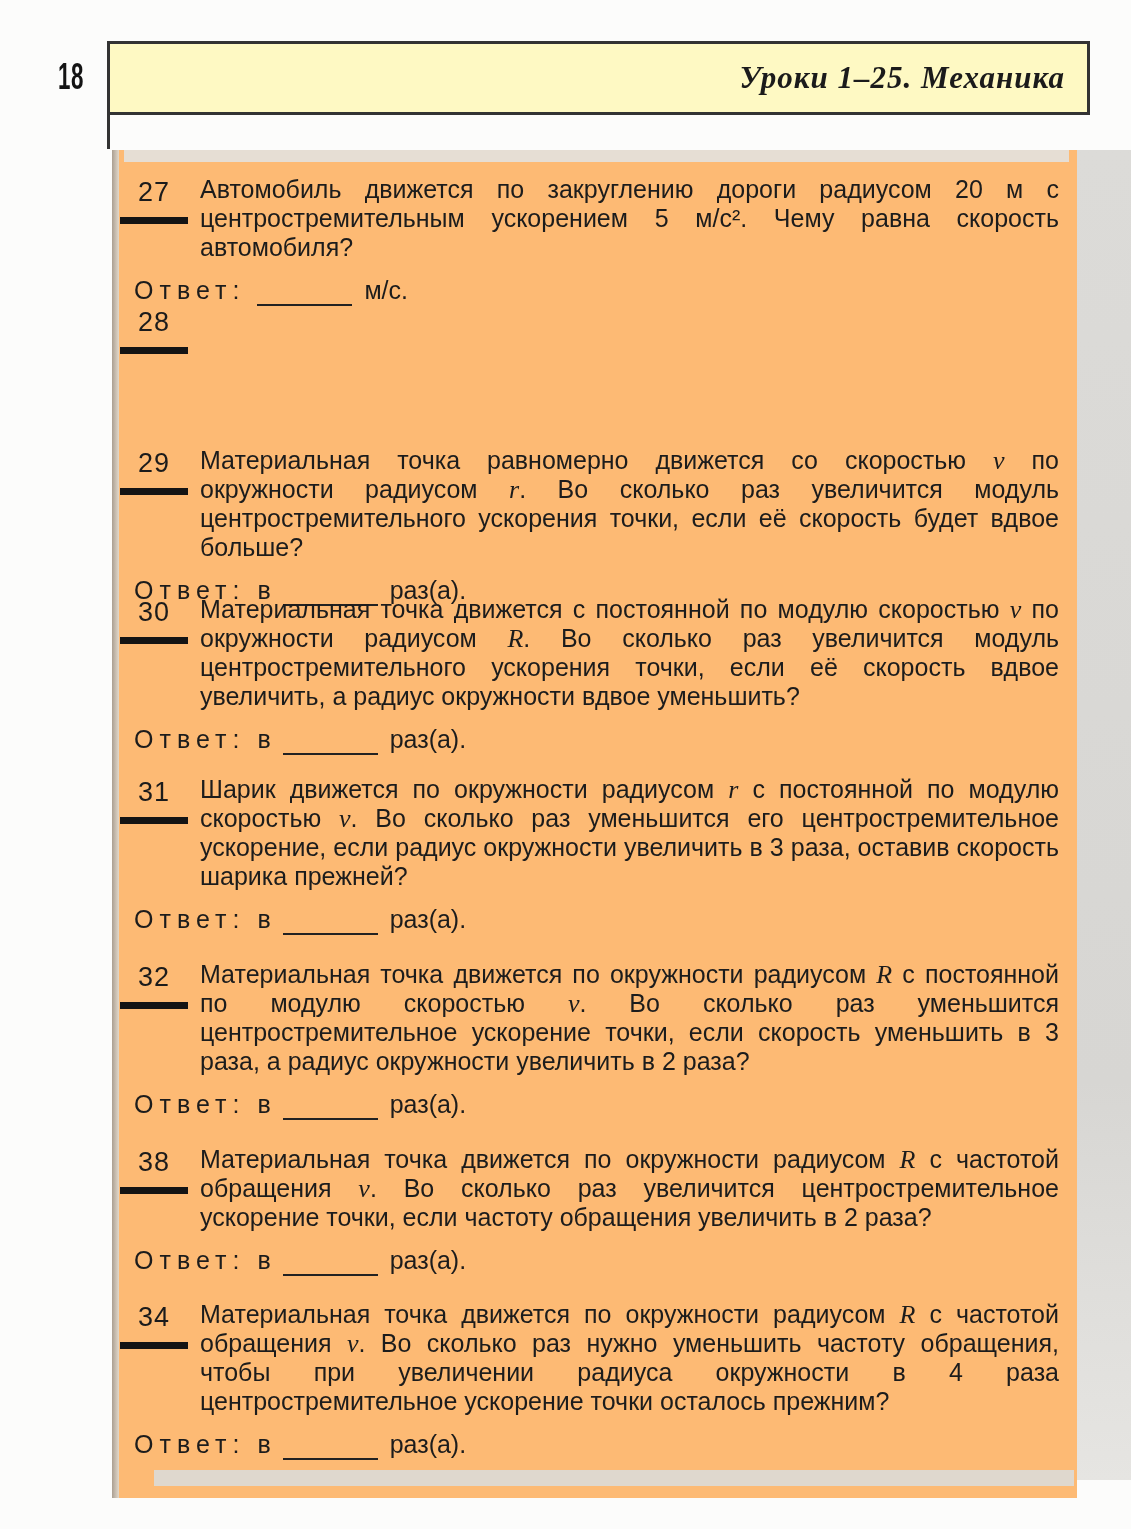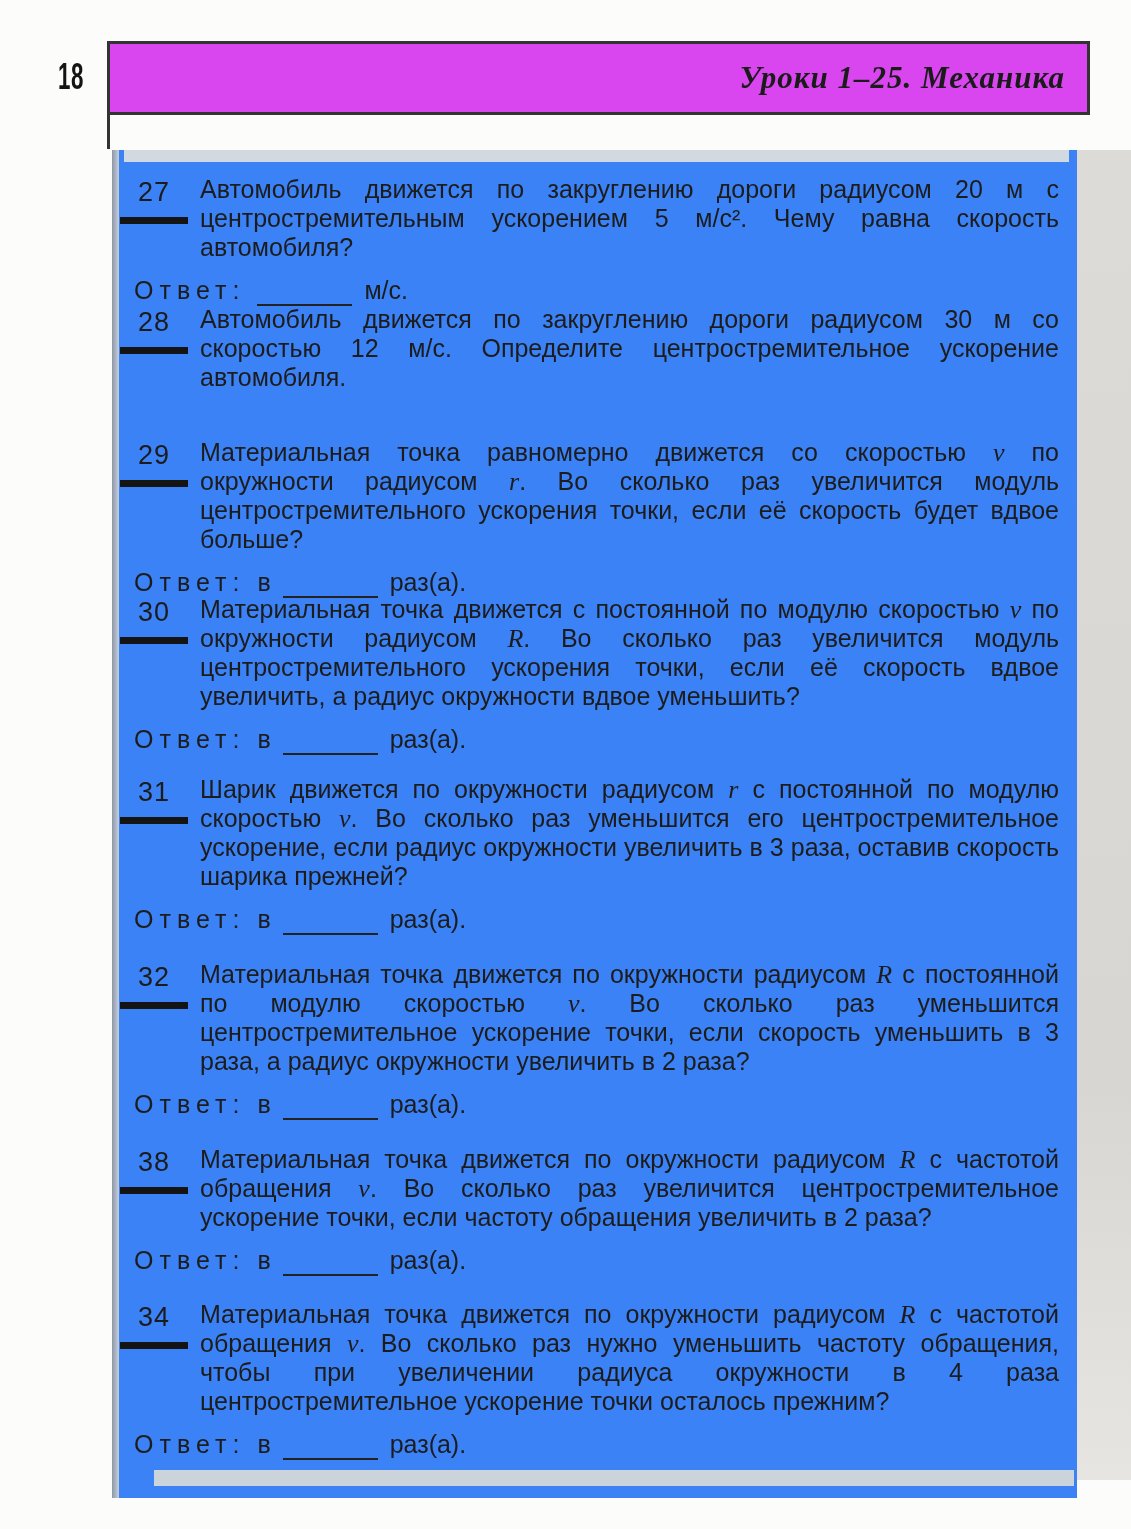--- a/index.html
+++ b/index.html
@@ -10,40 +10,40 @@
     color:#1e1e1e;
   }
   
   .page-num{
     position:absolute;left:58px;top:56px;
     font-size:36px;font-weight:700;color:#141414;
     transform:scaleX(.62);transform-origin:left top;letter-spacing:1px;
   }
   .header-box{
     position:absolute;left:107px;top:41px;width:983px;height:74px;
-    box-sizing:border-box;border:3px solid #333;background:#d946ef;
+    box-sizing:border-box;border:3px solid #333;background:#fef9c3;
     display:flex;align-items:center;justify-content:flex-end;
     padding-right:22px;
   }
   .header-title{
     font-family:"Liberation Serif","DejaVu Serif",serif;
     font-style:italic;font-weight:700;font-size:31px;color:#1b1b1b;
     letter-spacing:1px;
   }
   .header-tail{
     position:absolute;left:107px;top:112px;width:3px;height:37px;background:#333;
   }
   
   .gutter{
     position:absolute;left:1077px;top:150px;width:54px;height:1330px;
     background:linear-gradient(to bottom,#dcdbd8 0%,#d7d6d3 70%,#e6e5e2 100%);
   }
   .sheet{
     position:absolute;left:112px;top:150px;width:965px;height:1348px;
-    background:#3b82f6;
+    background:#fdba74;
     text-decoration:underline;
   }
   .sheet-edge{
     position:absolute;left:0;top:0;width:7px;height:100%;
     background:linear-gradient(to right,#9c9a97,#dededa);opacity:.85;
   }
   .scan-top{
     position:absolute;left:12px;top:0;width:945px;height:12px;
     background:#e3e2df;opacity:.9;
   }
@@ -106,24 +106,23 @@
     <div class="answer">
       <span class="answer-label">Ответ:</span><span class="blank"></span><span class="answer-suffix">м/с.</span>
     </div>
   </section>
 
   <section class="problem" style="top: 155px;">
     <div class="num-col">
       <div class="p-num">28</div>
       <div class="p-rule"></div>
     </div>
-    <p class="p-text"><span>Автомобиль движется по закруглению дороги радиусом 30 м со скоростью 12 м/с. Определите центростремительное ускорение автомобиля.</span></p>
   </section>
 
-  <section class="problem" style="top: 288px;">
+  <section class="problem" style="top: 296px;">
     <div class="num-col">
       <div class="p-num">29</div>
       <div class="p-rule"></div>
     </div>
     <p class="p-text"><span>Материальная точка равномерно движется со скоростью </span><i class="var">v</i><span> по окружности радиусом </span><i class="var">r</i><span>. Во сколько раз увеличится модуль центростремительного ускорения точки, если её скорость будет вдвое больше?</span></p>
     <div class="answer">
       <span class="answer-label">Ответ:</span><span class="answer-pre">в</span><span class="blank"></span><span class="answer-suffix">раз(а).</span>
     </div>
   </section>
 

